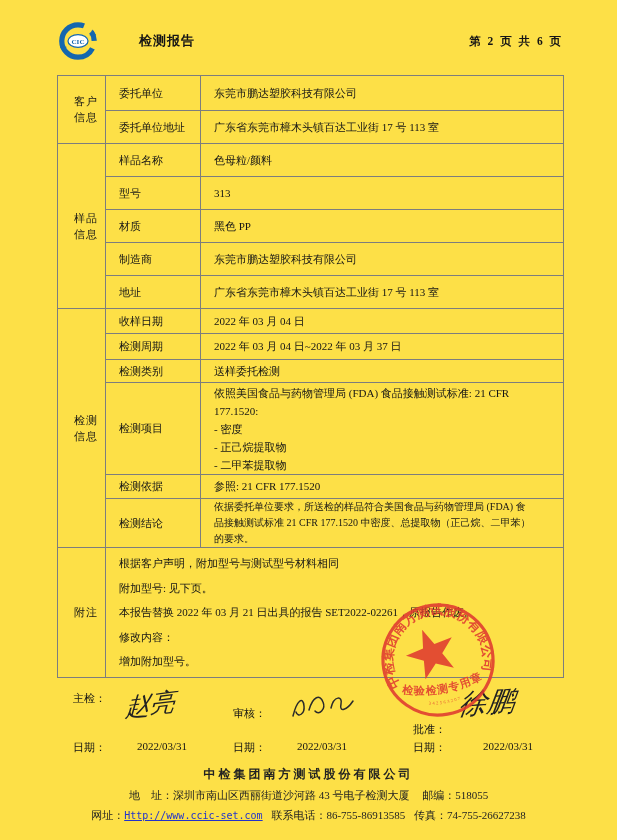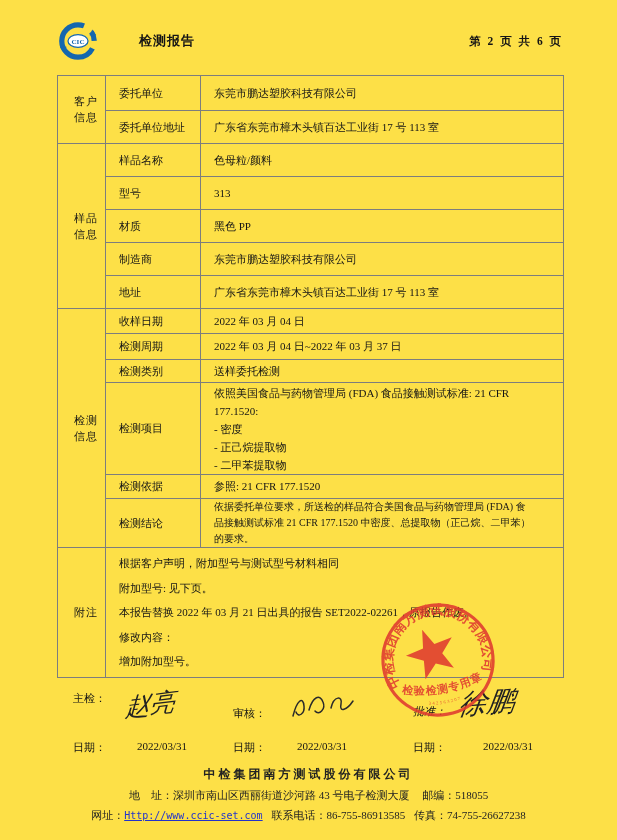--- a/index.html
+++ b/index.html
@@ -170,21 +170,21 @@
 
   <div class="sig-area">
     <span class="sig-label" style="left:16px; top:1px;">主检：</span>
     <span class="sig-text" style="left:68px; top:-2px;">赵亮</span>
 
     <span class="sig-label" style="left:176px; top:16px;">审核：</span>
     <svg style="position:absolute; left:232px; top:2px;" width="70" height="34" viewBox="0 0 70 34">
       <path d="M4,24 C8,8 14,4 15,14 C16,22 9,26 7,20 M20,18 C24,4 31,2 34,10 C37,17 30,24 26,19 M42,16 C45,3 54,4 52,12 C50,21 58,18 64,9" fill="none" stroke="#2a2a2a" stroke-width="1.5" stroke-linecap="round"></path>
     </svg>
 
-    <span class="sig-label" style="left:356px; top:14px;font-style:italic;">批准：</span>
+    <span class="sig-label" style="left:356px; top:32px;">批准：</span>
     <span class="sig-text" style="left:402px; top:-6px; font-size:28px; transform:rotate(-4deg) skewX(-12deg);">徐鹏</span>
 
     <span class="sig-label" style="left:16px; top:50px;">日期：</span>
     <span class="date-val" style="left:80px; top:50px;">2022/03/31</span>
     <span class="sig-label" style="left:176px; top:50px;">日期：</span>
     <span class="date-val" style="left:240px; top:50px;">2022/03/31</span>
     <span class="sig-label" style="left:356px; top:50px;">日期：</span>
     <span class="date-val" style="left:426px; top:50px;">2022/03/31</span>
   </div>
 

